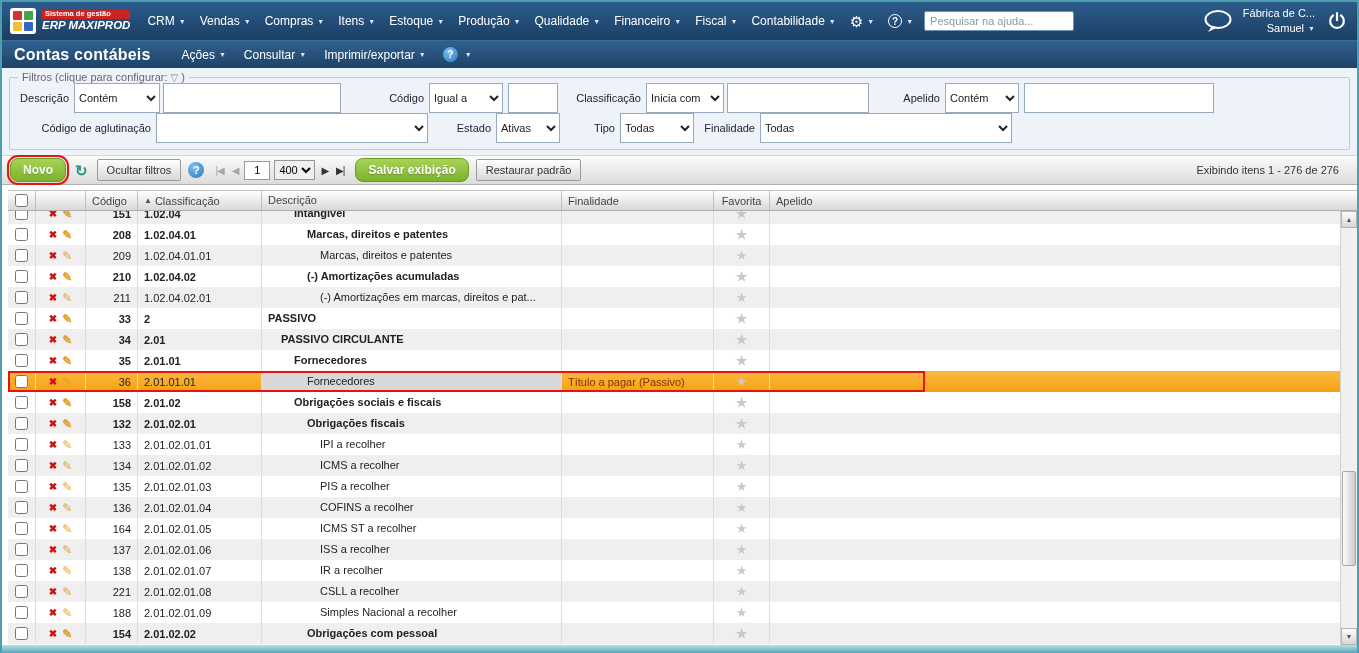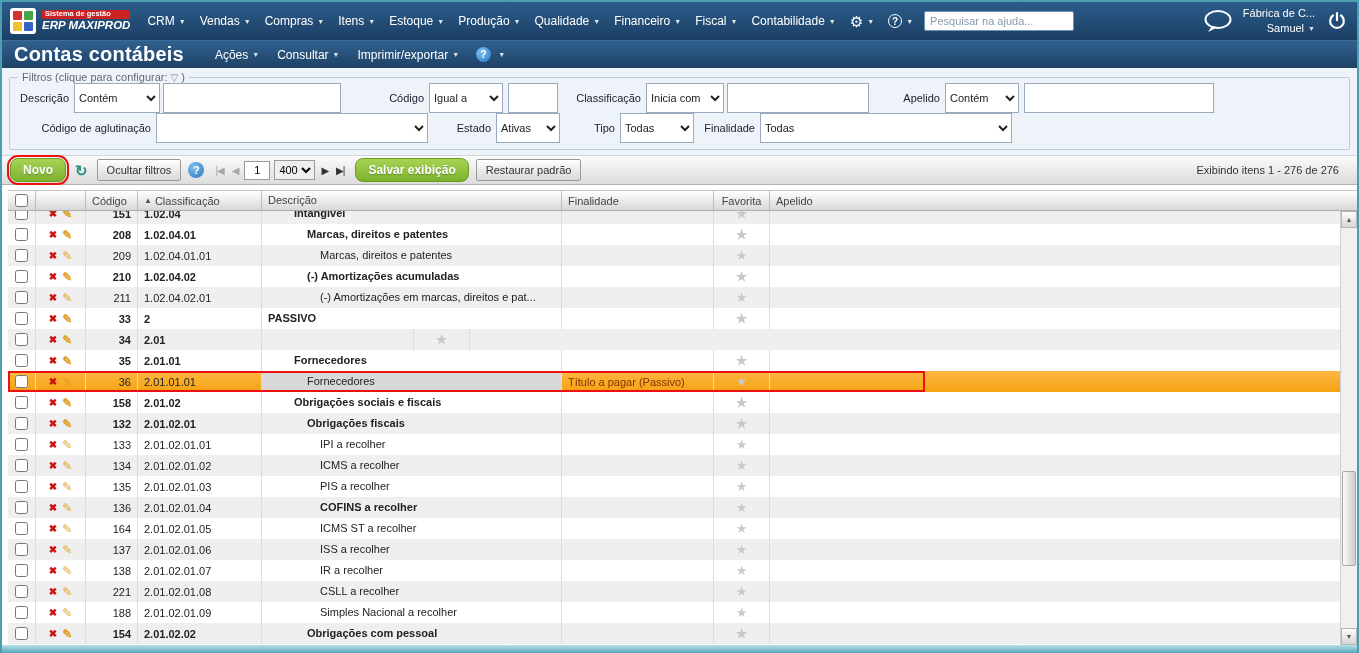--- a/index.html
+++ b/index.html
@@ -24,21 +24,21 @@
   .help-search { width:150px; height:20px; border:1px solid #6f94b8; border-radius:2px; font-size:11px; padding:0 5px; color:#555; background:#fff; margin-left:4px; font-family:inherit; }
   .help-search::placeholder { color:#8a9aaa; }
   .tspacer { flex:1; }
   .chat { margin-right:10px; cursor:pointer; display:flex; }
   .userbox { text-align:right; font-size:11px; line-height:1.35; margin-right:12px; white-space:nowrap; cursor:pointer; }
   .userline { display:flex; align-items:center; justify-content:flex-end; gap:4px; }
   .power { cursor:pointer; display:flex; }
 
   
   .pagebar { height:28px; background:linear-gradient(#30618f,#1e4266); border-top:1px solid #3a6b9a; display:flex; align-items:center; padding:0 12px; color:#fff; flex-shrink:0; }
-  .page-title { font-size:20px; font-weight:bold; letter-spacing:.2px; margin-right:22px; }
+  .page-title { font-size:16px; font-weight:bold; letter-spacing:.2px; margin-right:22px; }
   .pmenus { display:flex; align-items:center; }
   .pmenu { font-size:12px; display:flex; align-items:center; gap:4px; padding:0 9px; cursor:pointer; white-space:nowrap;justify-content:flex-end; }
   .qblue { width:15px; height:15px; border-radius:50%; background:radial-gradient(circle at 35% 30%,#7cc0ee,#2a77c0); color:#fff; font-size:10px; font-weight:bold; display:flex; align-items:center; justify-content:center; margin-left:8px; }
 
   
   .filters { height:87px; background:#eef3f9; padding:3px 7px 5px; flex-shrink:0; }
   .filters fieldset { border:1px solid #bcccdc; border-radius:2px; height:100%; padding:2px 8px; }
   .filters legend { font-size:11px; color:#667; padding:0 4px; display:flex; align-items:center; gap:3px; cursor:pointer; }
   .funnel { color:#889; font-size:10px; }
   .frow { display:flex; align-items:center; height:25px; font-size:11px; color:#223; }
@@ -380,20 +380,21 @@
         <div class="grow alt bold">
           <div class="cell c-check">
             <input type="checkbox" style="">
           </div>
           <div class="cell c-act">
             <span class="del">✖</span>
             <span class="pen">✎</span>
           </div>
           <div class="cell c-cod">34</div>
           <div class="cell c-cla">2.01</div>
+          <div class="cell c-des" style="padding-left: 19px;">PASSIVO CIRCULANTE</div>
           <div class="cell c-fin"></div>
           <div class="cell c-fav">
             <span class="star">★</span>
           </div>
           <div class="cell c-ape"></div>
         </div>
         <div class="grow bold">
           <div class="cell c-check">
             <input type="checkbox" style="">
           </div>
@@ -516,21 +517,21 @@
         <div class="grow alt">
           <div class="cell c-check">
             <input type="checkbox" style="">
           </div>
           <div class="cell c-act">
             <span class="del">✖</span>
             <span class="pen">✎</span>
           </div>
           <div class="cell c-cod">136</div>
           <div class="cell c-cla">2.01.02.01.04</div>
-          <div class="cell c-des" style="padding-left: 58px; font-weight: bold;">COFINS a recolher</div>
+          <div class="cell c-des" style="padding-left: 58px;">COFINS a recolher</div>
           <div class="cell c-fin"></div>
           <div class="cell c-fav">
             <span class="star">★</span>
           </div>
           <div class="cell c-ape"></div>
         </div>
         <div class="grow">
           <div class="cell c-check">
             <input type="checkbox" style="">
           </div>

